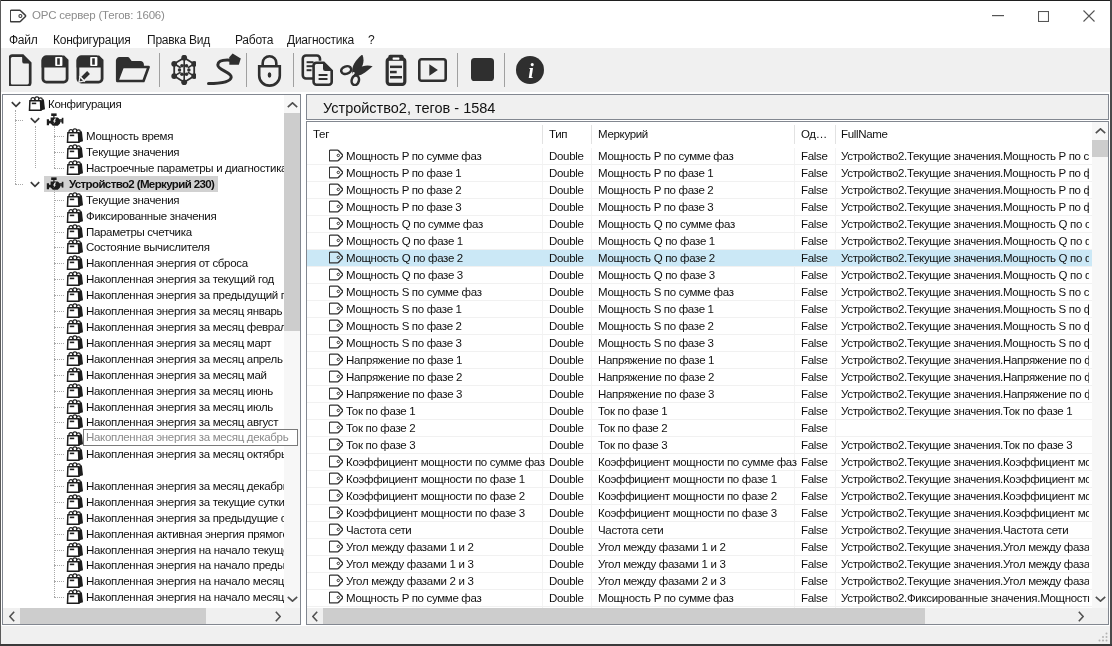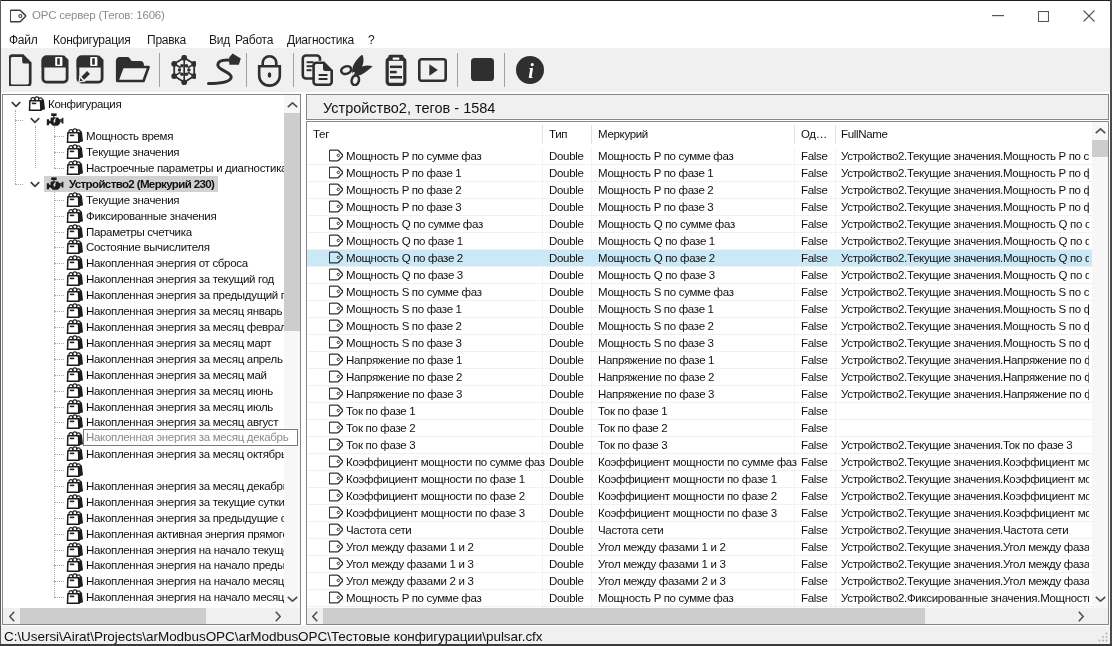--- a/index.html
+++ b/index.html
@@ -55,21 +55,21 @@
     </svg>
 <svg class="abs" style="left:1082px;top:9px" width="12" height="12" viewBox="0 0 12 12">
       <path d="M0.5 0.5 L11.5 11.5 M11.5 0.5 L0.5 11.5" stroke="#555" stroke-width="1.1"></path>
     </svg>
 </div>
 <div class="abs" style="left:1px;top:92px;width:1109px;height:534px;background:#fff"></div>
 <div id="menubar">
 <span class="mi" style="left:8px">Файл</span>
 <span class="mi" style="left:52px">Конфигурация</span>
 <span class="mi" style="left:146px">Правка</span>
-<span class="mi" style="left:208px">Вид</span>
+<span class="mi" style="left:188px">Вид</span>
 <span class="mi" style="left:234px">Работа</span>
 <span class="mi" style="left:286px">Диагностика</span>
 <span class="mi" style="left:367px">?</span>
 </div>
 <div id="toolbar">
 <div class="ticon" style="left:8px;top:6px">
       <svg width="24" height="32" viewBox="0 0 24 32" style="">
         <path d="M3.3 1.7 h10.5 l7.4 7.4 v20 a2.8 2.8 0 0 1 -2.8 2.8 h-15.1 a2.8 2.8 0 0 1 -2.8 -2.8 v-24.6 a2.8 2.8 0 0 1 2.8 -2.8 z" fill="none" stroke="#2f2f2f" stroke-width="2.7"></path>
         <path d="M13.2 1.2 l8.4 8.4 h-6.2 a2.2 2.2 0 0 1 -2.2 -2.2 z" fill="#2f2f2f"></path>
       </svg>
@@ -831,20 +831,21 @@
       <span class="dc" style="left:22px;top:1px">
         <svg width="14" height="13" viewBox="0 0 14 13" style="">
           <path d="M1.3 1.1 h7.2 a1 1 0 0 1 .9 .45 l4 4.2 a.9 .9 0 0 1 0 1.4 l-4 4.3 a1 1 0 0 1 -.9 .45 h-7.2 a1 1 0 0 1 -1 -1 v-8.8 a1 1 0 0 1 1 -1 z" fill="none" stroke="#333" stroke-width="1.4"></path>
           <circle cx="9.3" cy="6.4" r="1.2" fill="none" stroke="#333" stroke-width="1"></circle>
         </svg>
       </span>
       <span class="dc" style="left:39px">Ток по фазе 1</span>
       <span class="dc" style="left:242px">Double</span>
       <span class="dc" style="left:291px">Ток по фазе 1</span>
       <span class="dc" style="left:494px">False</span>
+      <span class="dc" style="left:534px;width:248px;overflow:hidden">Устройство2.Текущие значения.Ток по фазе 1</span>
     </div>
 <div class="drow" style="top:297.5px">
       <span class="dc" style="left:22px;top:1px">
         <svg width="14" height="13" viewBox="0 0 14 13" style="">
           <path d="M1.3 1.1 h7.2 a1 1 0 0 1 .9 .45 l4 4.2 a.9 .9 0 0 1 0 1.4 l-4 4.3 a1 1 0 0 1 -.9 .45 h-7.2 a1 1 0 0 1 -1 -1 v-8.8 a1 1 0 0 1 1 -1 z" fill="none" stroke="#333" stroke-width="1.4"></path>
           <circle cx="9.3" cy="6.4" r="1.2" fill="none" stroke="#333" stroke-width="1"></circle>
         </svg>
       </span>
       <span class="dc" style="left:39px">Ток по фазе 2</span>
       <span class="dc" style="left:242px">Double</span>
@@ -1001,21 +1002,20 @@
     </div>
 <div class="thumb" style="left:16px;top:486px;width:602px;height:16px"></div>
 <div class="sbarr" style="left:771px;top:489px">
       <svg width="6" height="11" viewBox="0 0 6 11">
         <path d="M0.8 0.8 L5.2 5.5 L0.8 10.2" fill="none" stroke="#505050" stroke-width="1.6"></path>
       </svg>
     </div>
 <div class="sb" style="left:785px;top:486px;width:16px;height:16px;background:#f0f0f0"></div>
 </div>
 <div id="statusbar">
-    <span style="position:absolute;left:3px;top:3px">C:\Usersi\Airat\Projects\arModbusOPC\arModbusOPC\Тестовые конфигурации\pulsar.cfx</span>
 <svg style="position:absolute;right:3px;bottom:3px" width="10" height="10" viewBox="0 0 10 10">
       <circle cx="8.5" cy="1.5" r="1" fill="#b3b3b3"></circle>
       <circle cx="8.5" cy="5" r="1" fill="#b3b3b3"></circle>
       <circle cx="8.5" cy="8.5" r="1" fill="#b3b3b3"></circle>
       <circle cx="5" cy="8.5" r="1" fill="#b3b3b3"></circle>
       <circle cx="1.5" cy="8.5" r="1" fill="#b3b3b3"></circle>
       <circle cx="5" cy="5" r="1" fill="#b3b3b3"></circle>
     </svg>
 </div>
 </body></html>

